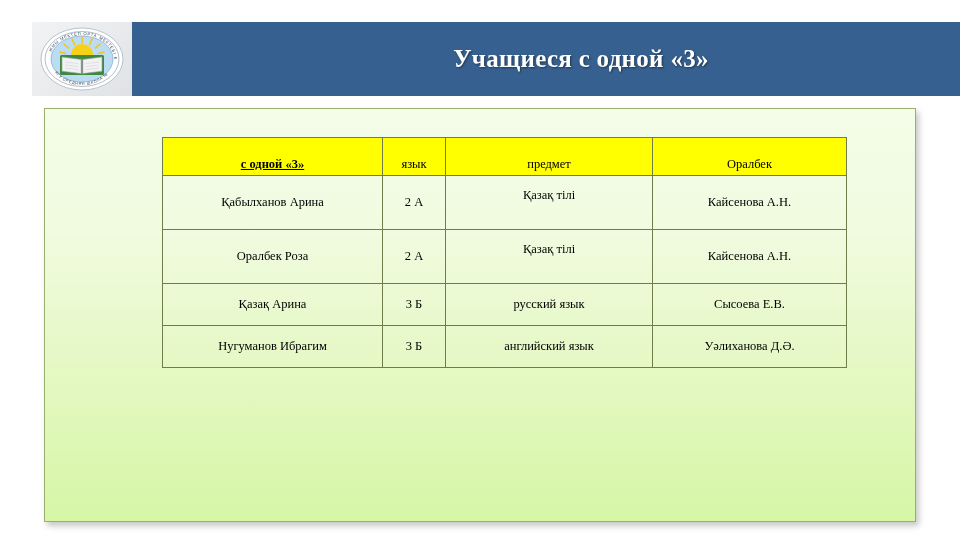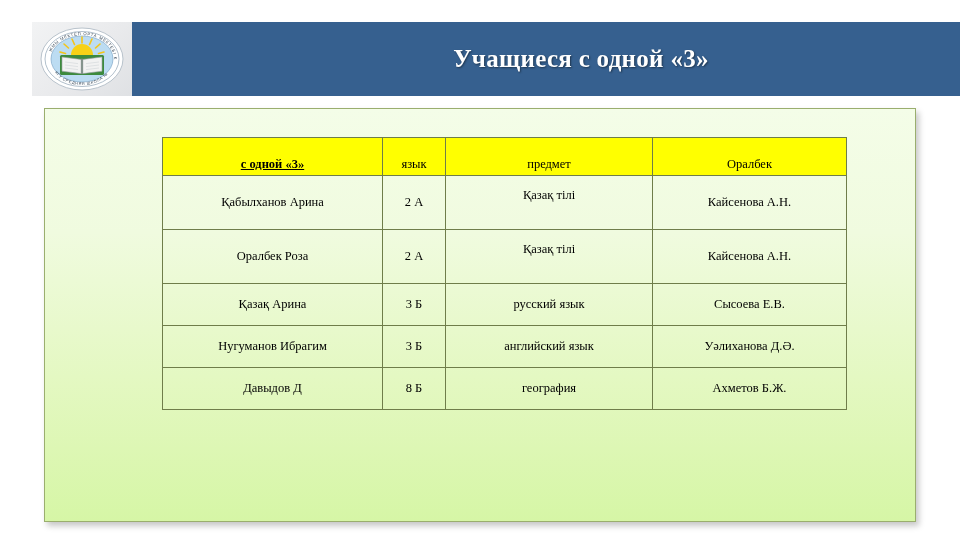--- a/index.html
+++ b/index.html
@@ -192,21 +192,15 @@
         <td>3 Б</td>
         <td>русский язык</td>
         <td>Сысоева Е.В.</td>
       </tr>
       <tr class="row-tall">
         <td>Нугуманов Ибрагим</td>
         <td>3 Б</td>
         <td>английский  язык</td>
         <td>Уәлиханова Д.Ә.</td>
       </tr>
-      <tr class="row-tall">
-        <td>Давыдов Д</td>
-        <td>8 Б</td>
-        <td>география</td>
-        <td>Ахметов Б.Ж.</td>
-      </tr>
     </tbody>
   </table>
 </div>
 
 </body></html>

